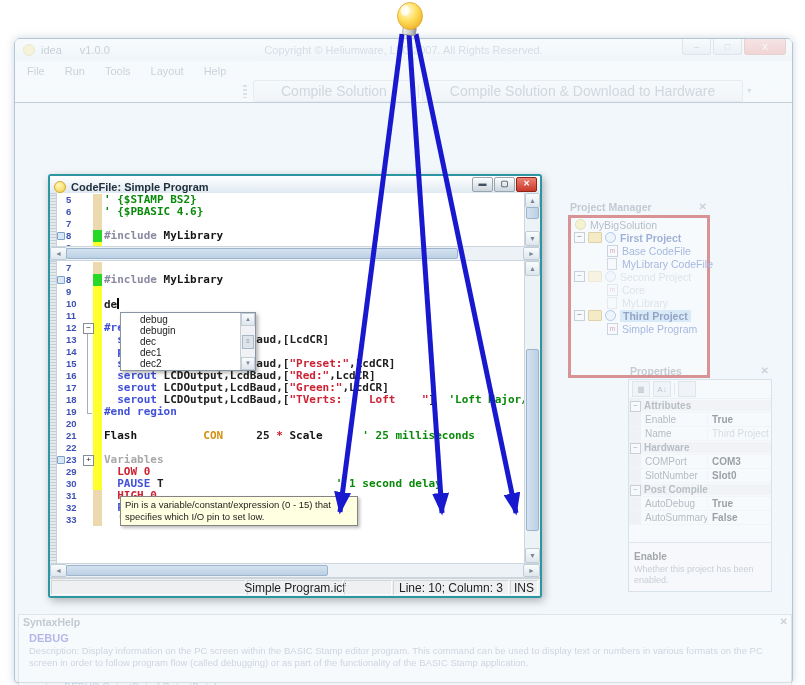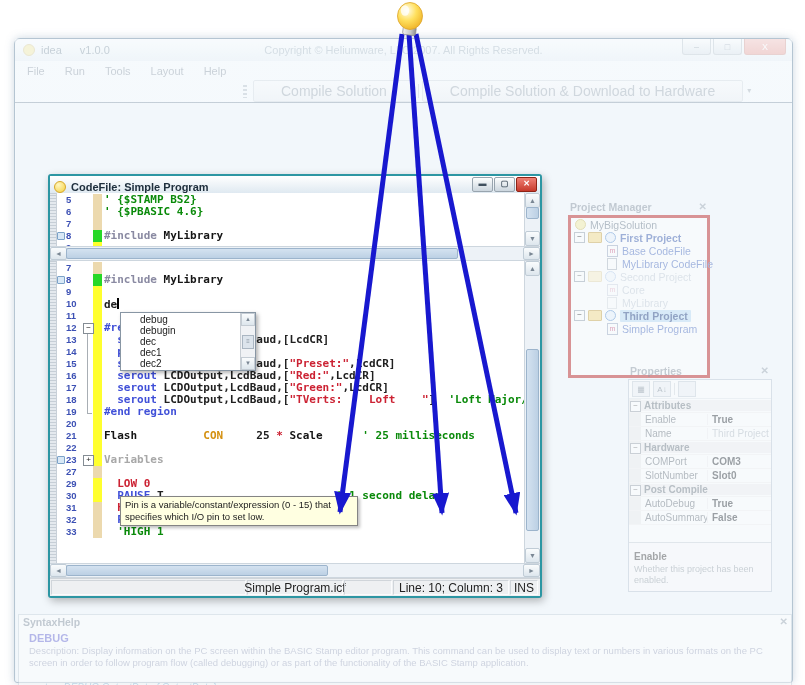--- a/index.html
+++ b/index.html
@@ -360,21 +360,20 @@
             <div class="crow"><span class="gut"></span><span class="ln">14</span><span class="fcol"><span class="fv"></span></span><span class="mark y"></span><span class="ct"><span class="c-kw">  pause</span><span class="c-plain"> 1000</span></span></div>
             <div class="crow"><span class="gut"></span><span class="ln">15</span><span class="fcol"><span class="fv"></span></span><span class="mark y"></span><span class="ct"><span class="c-kw">  serout</span><span class="c-plain"> LCDOutput,LcdBaud,[</span><span class="c-str">"Preset:"</span><span class="c-plain">,LcdCR]</span></span></div>
             <div class="crow"><span class="gut"></span><span class="ln">16</span><span class="fcol"><span class="fv"></span></span><span class="mark y"></span><span class="ct"><span class="c-kw">  serout</span><span class="c-plain"> LCDOutput,LcdBaud,[</span><span class="c-str">"Red:"</span><span class="c-plain">,LcdCR]</span></span></div>
             <div class="crow"><span class="gut"></span><span class="ln">17</span><span class="fcol"><span class="fv"></span></span><span class="mark y"></span><span class="ct"><span class="c-kw">  serout</span><span class="c-plain"> LCDOutput,LcdBaud,[</span><span class="c-str">"Green:"</span><span class="c-plain">,LcdCR]</span></span></div>
             <div class="crow"><span class="gut"></span><span class="ln">18</span><span class="fcol"><span class="fv"></span></span><span class="mark y"></span><span class="ct"><span class="c-kw">  serout</span><span class="c-plain"> LCDOutput,LcdBaud,[</span><span class="c-str">"TVerts:    Loft    "</span><span class="c-plain">]  </span><span class="c-cm">'Loft Major/Minor/Equivalent ir</span></span></div>
             <div class="crow"><span class="gut"></span><span class="ln">19</span><span class="fcol"><span class="fl"></span></span><span class="mark y"></span><span class="ct"><span class="c-kw">#end region</span></span></div>
             <div class="crow"><span class="gut"></span><span class="ln">20</span><span class="fcol"></span><span class="mark y"></span><span class="ct"></span></div>
             <div class="crow"><span class="gut"></span><span class="ln">21</span><span class="fcol"></span><span class="mark y"></span><span class="ct"><span class="c-id">Flash</span><span class="c-plain">          </span><span class="c-con">CON</span><span class="c-plain">     25 </span><span class="c-red">*</span><span class="c-plain"> </span><span class="c-id">Scale</span><span class="c-plain">      </span><span class="c-cm">' 25 milliseconds</span></span></div>
             <div class="crow"><span class="gut"></span><span class="ln">22</span><span class="fcol"></span><span class="mark y"></span><span class="ct"></span></div>
             <div class="crow"><span class="gut"><span class="bm"></span></span><span class="ln">23</span><span class="fcol"><span class="fbox">+</span></span><span class="mark y"></span><span class="ct"><span class="c-gray">Variables</span></span></div>
-            <div class="crow"><span class="gut"></span><span class="ln">27</span><span class="fcol"></span><span class="mark "></span><span class="ct"></span></div>
             <div class="crow"><span class="gut"></span><span class="ln">29</span><span class="fcol"></span><span class="mark y"></span><span class="ct"><span class="c-red">  LOW 0</span></span></div>
             <div class="crow"><span class="gut"></span><span class="ln">30</span><span class="fcol"></span><span class="mark y"></span><span class="ct"><span class="c-kw">  PAUSE</span><span class="c-plain"> T</span><span class="c-plain">                          </span><span class="c-cm">' 1 second delay</span></span></div>
             <div class="crow"><span class="gut"></span><span class="ln">31</span><span class="fcol"></span><span class="mark "></span><span class="ct"><span class="c-red">  HIGH 0</span></span></div>
             <div class="crow"><span class="gut"></span><span class="ln">32</span><span class="fcol"></span><span class="mark "></span><span class="ct"><span class="c-kw">  PAUSE</span><span class="c-id"> T</span></span></div>
             <div class="crow"><span class="gut"></span><span class="ln">33</span><span class="fcol"></span><span class="mark "></span><span class="ct"><span class="c-cm">  'HIGH 1</span></span></div>
           </div>
         <div class="vsb">
           <div class="sbtn">▲</div>
           <div class="vthumb" style="top:88px;height:180px"></div>
           <div class="sbtn" style="margin-top:auto">▼</div>

